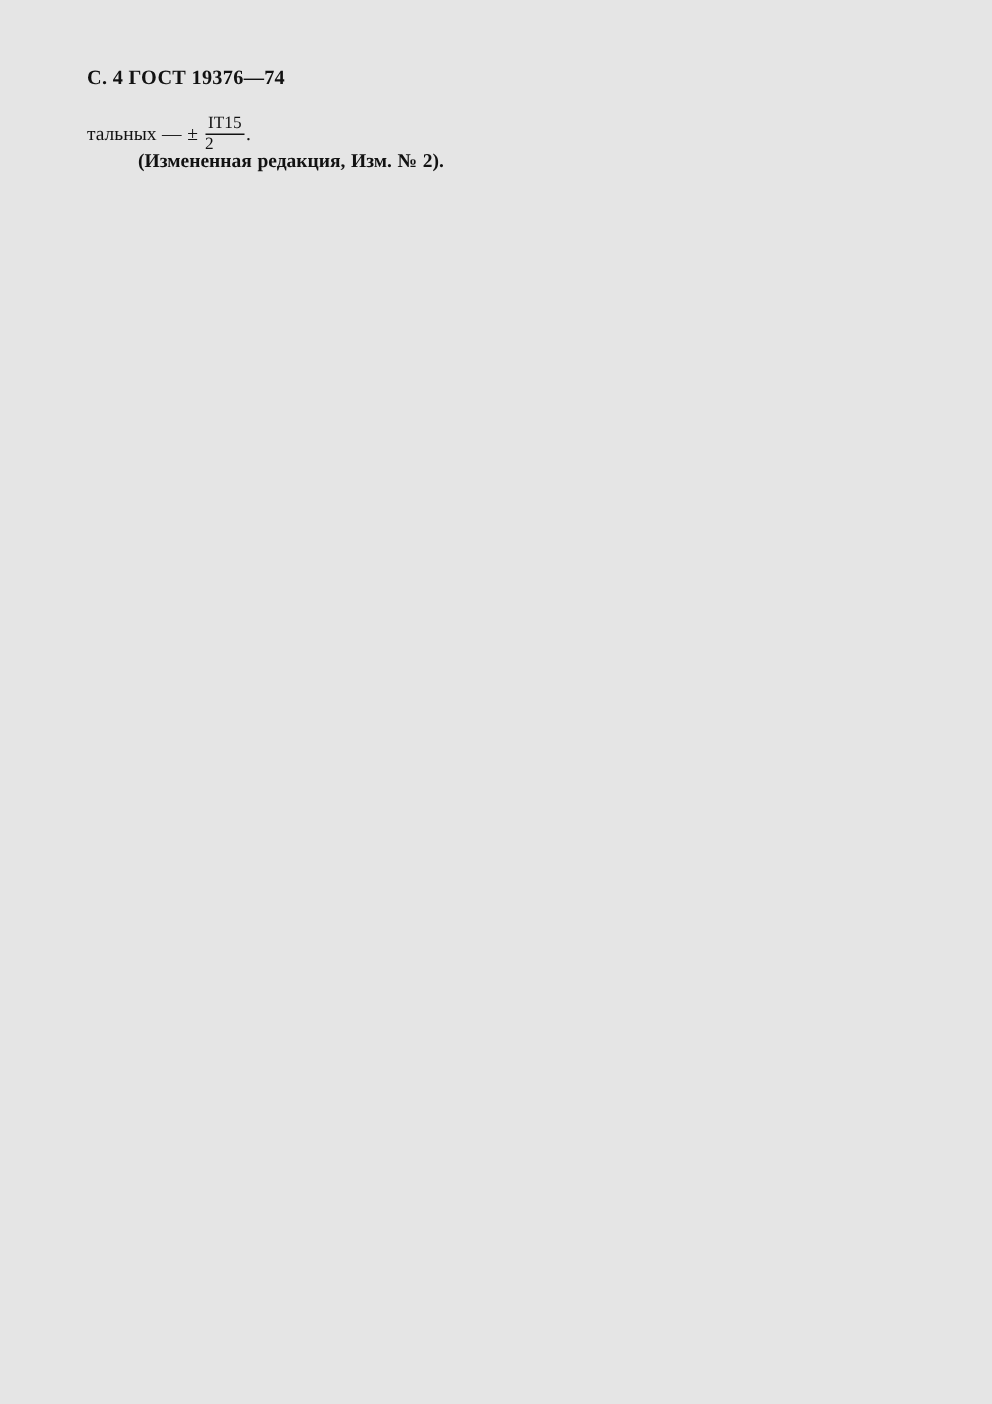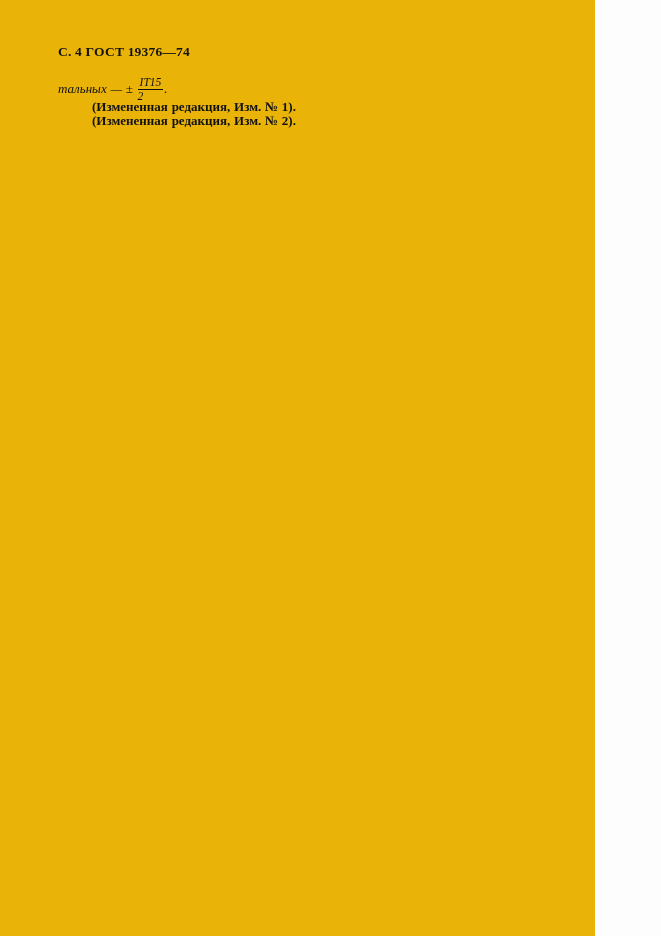--- a/index.html
+++ b/index.html
@@ -6,23 +6,23 @@
   html, body {
     width: 661px;
     height: 936px;
     background: #fdfdfd;
     font-family: "Liberation Serif", "DejaVu Serif", serif;
     color: #121212;
     overflow: hidden;
   }
   .page {
     position: relative;
-    width: 595px;
+    width: 661px;
     height: 936px;
-    background: #eab308;
+    background: #e5e5e5;
     padding-left: 28px;
   }
   .running-header {
     position: absolute;
     left: 58px;
     top: 44px;
     font-size: 13.5px;
     font-weight: bold;
     letter-spacing: 0.2px;
     white-space: nowrap;
@@ -40,21 +40,20 @@
   .indent { padding-left: 34px; }
   .just {
     text-align: justify;
     text-align-last: justify;
   }
   .bold { font-weight: bold; }
   .frac-line {
     height: 23px;
     line-height: 23px;
     white-space: nowrap;
-    font-style: italic;
   }
   .frac {
     display: inline-block;
     vertical-align: middle;
     text-align: left;
     font-size: 11.5px;
     line-height: 11px;
     margin: 0 1px;
     position: relative;
     top: -1px;
@@ -80,19 +79,18 @@
 
 
 
 
 
 
     <p class="line frac-line">
       <span>тальных — ± </span><span class="frac"><span class="num">IT15</span><span class="den">2</span></span><span>.</span>
     </p>
 
-    <p class="line indent bold">(Измененная редакция, Изм. № 1).</p>
 
 
     <p class="line indent bold">(Измененная редакция, Изм. № 2).</p>
 
   </div>
 </div>
 
 </body></html>

